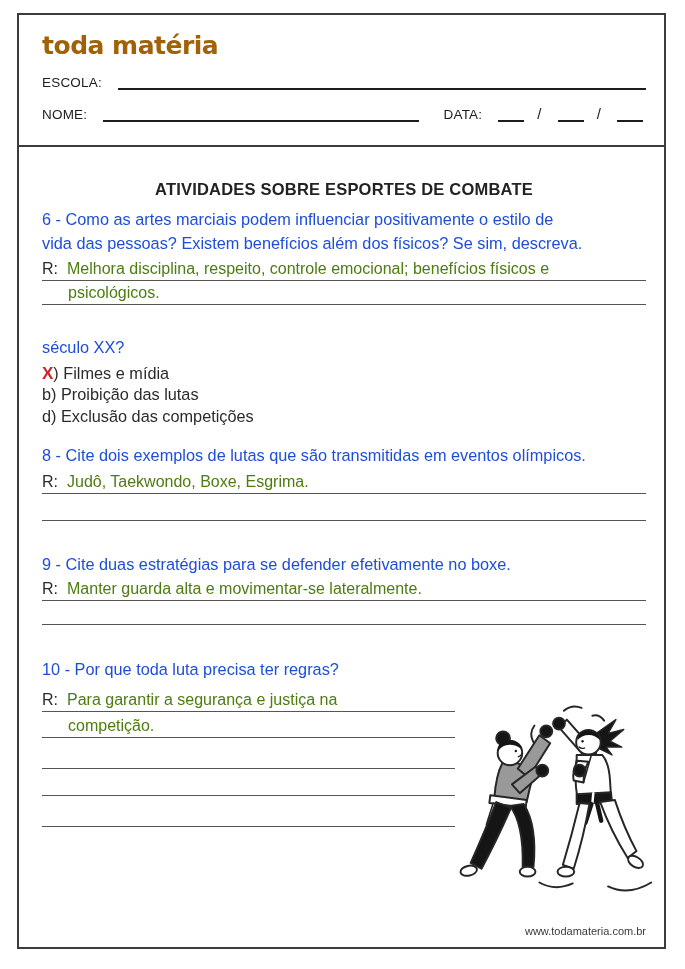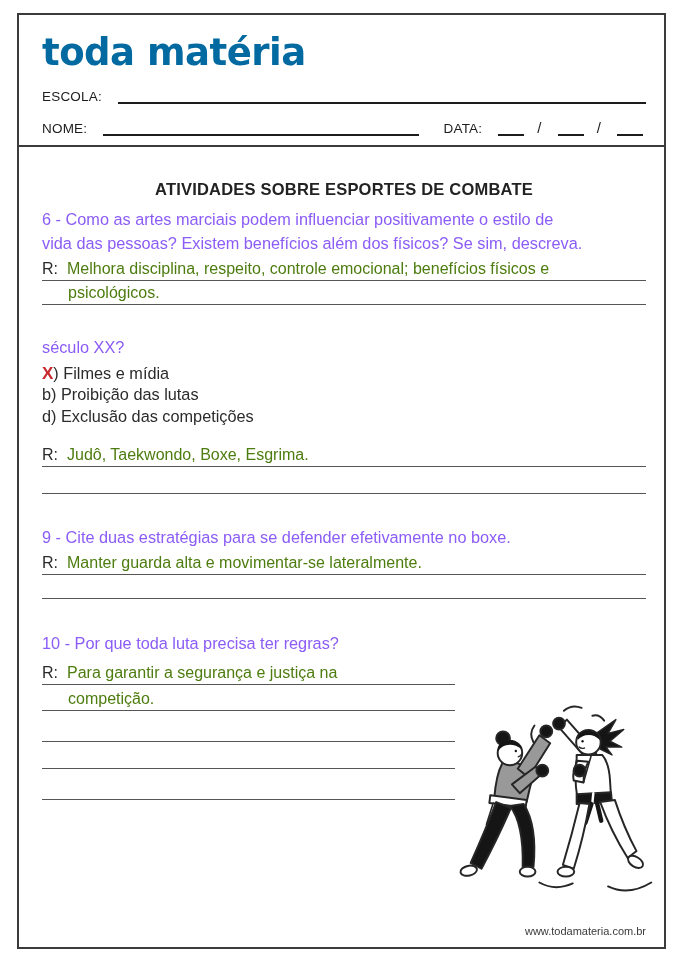--- a/index.html
+++ b/index.html
@@ -4,35 +4,35 @@
 <style>
   * { margin:0; padding:0; box-sizing:border-box; }
   html,body { width:685px; height:969px; background:#ffffff; }
   body { font-family:"Liberation Sans", sans-serif; color:#2b2b2b; position:relative;
          -webkit-font-smoothing:antialiased; }
   .frame { position:absolute; left:17px; top:13px; width:649px; height:936px;
            border:2px solid #3b3b3b; background:#fff; }
 
   
   .header { height:130px; padding:16px 18px 0 23px; }
-  .logo { font-family:"DejaVu Sans", sans-serif; font-weight:800; font-size:37px;
-          letter-spacing:-0.5px; color:#0369a1; }
+  .logo { font-family:"DejaVu Sans", sans-serif; font-weight:800; font-size:25px;
+          letter-spacing:-0.5px; color:#a16207; }
   .form-row { display:flex; align-items:flex-end; margin-top:15px; font-size:13.5px;
               font-weight:500; color:#1d1d1d; letter-spacing:0.2px;gap:8px; }
   .writein { flex:1; border-bottom:2px solid #1d1d1d; height:14px; margin-left:8px; }
   .date-label { margin-left:16px; }
   .seg { width:26px; border-bottom:2px solid #1d1d1d; height:14px; margin:0 3px 0 8px; }
   .slash { font-size:15px; margin-left:2px; }
 
   
   .content { border-top:2px solid #3b3b3b; height:800px; padding:0 18px 0 23px;
              position:relative; }
   .title { text-align:center; font-weight:700; font-size:16.5px; color:#222;
            margin-top:33px; letter-spacing:0.2px; }
-  .qtext { font-size:16.3px; line-height:23.5px; font-weight:500; color:#8b5cf6; }
+  .qtext { font-size:16.3px; line-height:23.5px; font-weight:500; color:#1d4ed8; }
   .q6 { margin-top:9px; }
   .q7 { margin-top:31px; }
   .q8 { margin-top:17px; }
   .q9 { margin-top:32px; }
   .q10 { margin-top:33px; }
   .opts { margin-top:3px; }
   .opt { font-size:16.3px; line-height:21.6px; font-weight:500; }
   .xmark { color:#c9262c; font-weight:700; font-size:17px; }
 
   .ans-row { display:flex; align-items:flex-end; border-bottom:1.6px solid #555;
@@ -99,20 +99,21 @@
       <div class="opts">
         <div class="opt">
           <span class="xmark">X</span><span>) Filmes e mídia</span>
         </div>
         <div class="opt">b) Proibição das lutas</div>
         <div class="opt">d) Exclusão das competições</div>
       </div>
     </div>
 
     <div class="q8">
+      <div class="qtext">8 - Cite dois exemplos de lutas que são transmitidas em eventos olímpicos.</div>
       <div class="ans-row h23 mt3">
         <span class="rlab">R:</span>
         <span class="ans">Judô, Taekwondo, Boxe, Esgrima.</span>
       </div>
       <div class="blank h27"></div>
     </div>
 
     <div class="q9">
       <div class="qtext">9 - Cite duas estratégias para se defender efetivamente no boxe.</div>
       <div class="ans-row h22 mt3">

